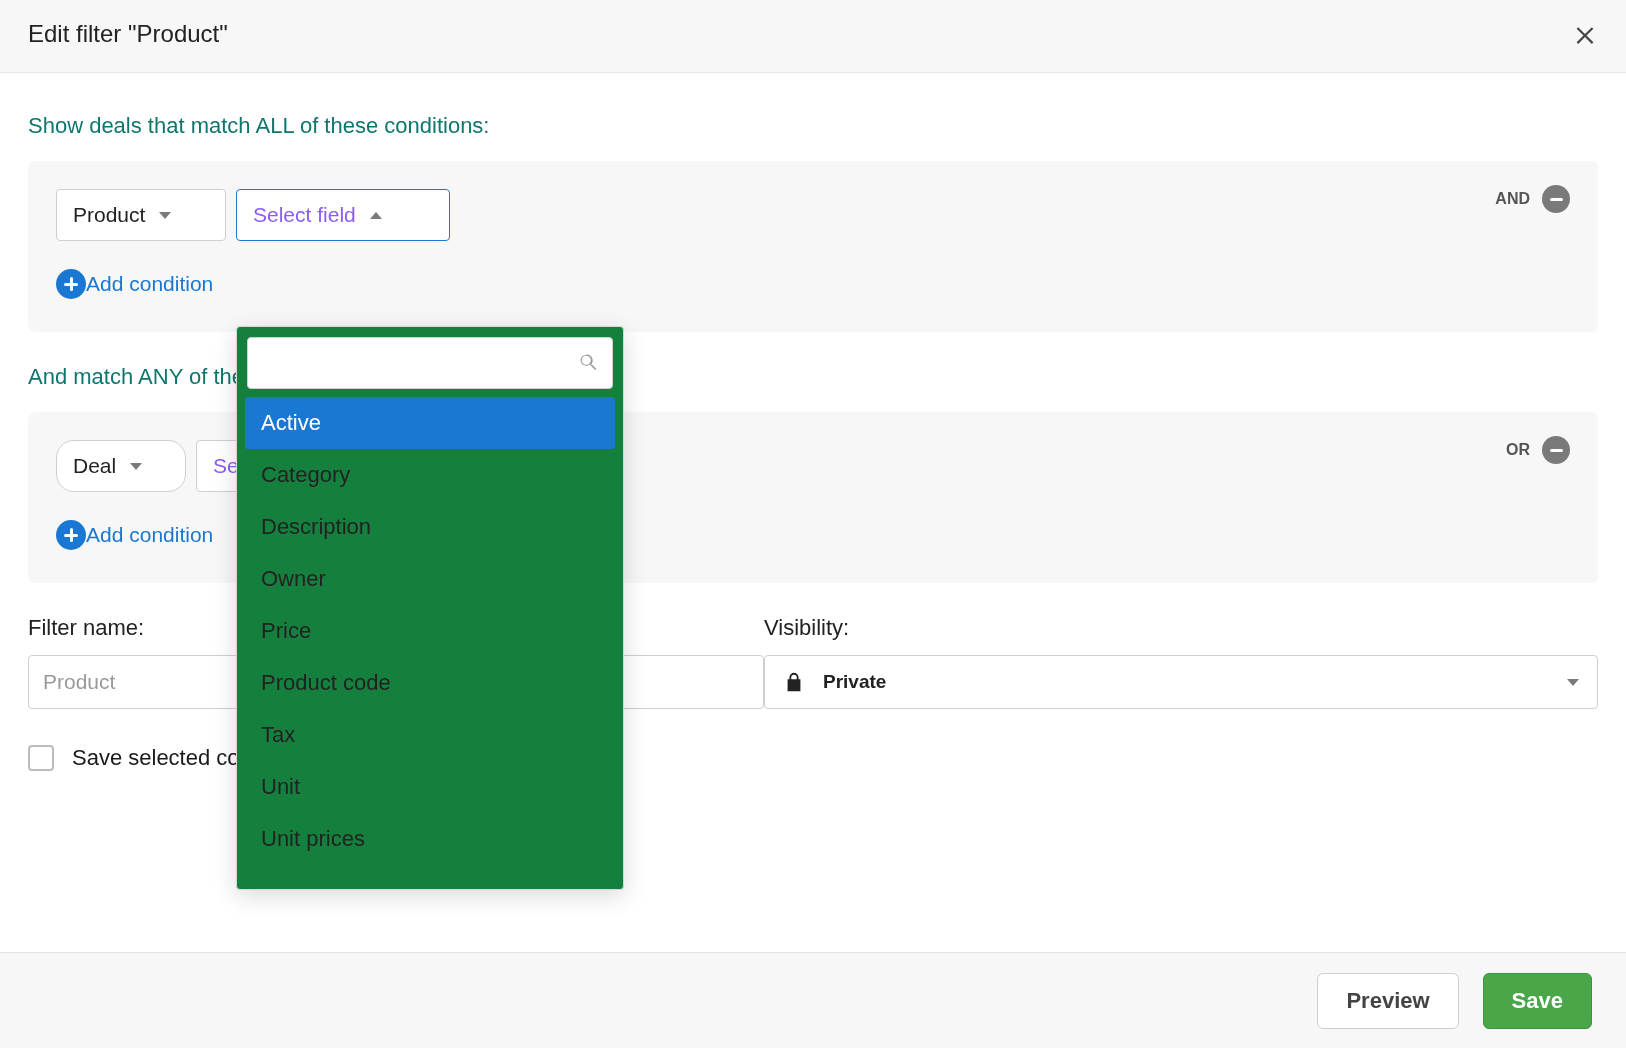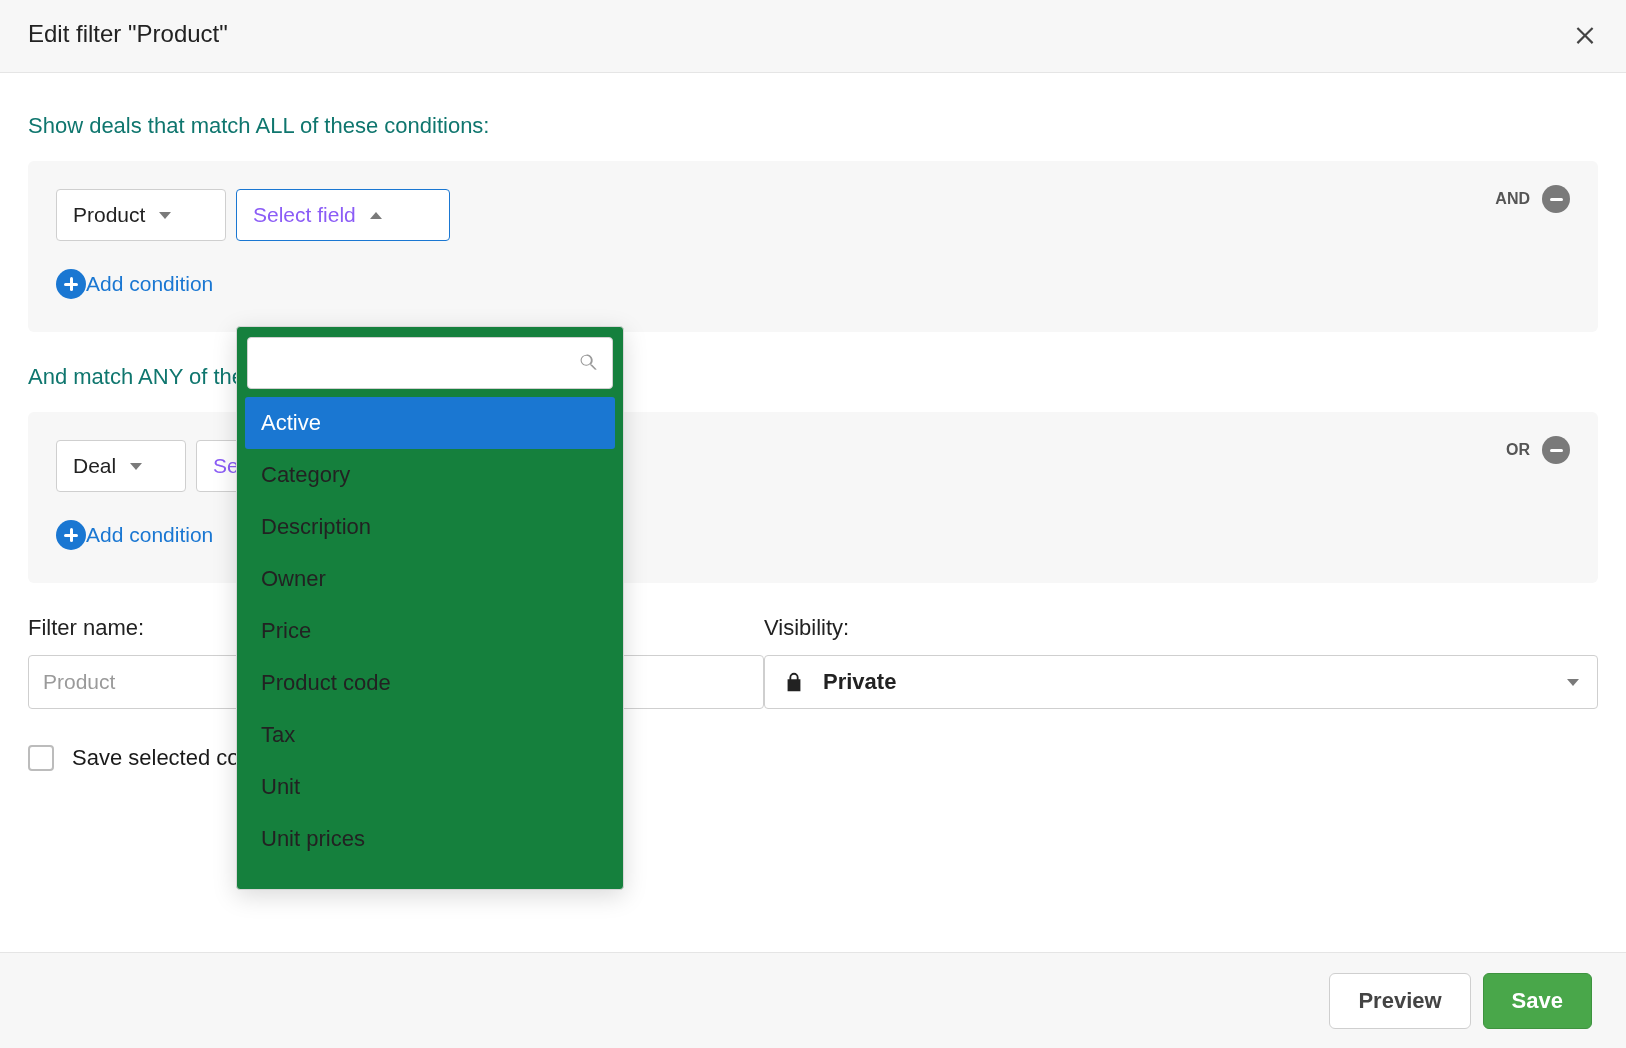--- a/index.html
+++ b/index.html
@@ -206,21 +206,21 @@
     border: 1px solid #cfcfcf;
     border-radius: 4px;
     background: #fff;
     display: flex;
     align-items: center;
     padding: 0 18px;
     cursor: pointer;
     justify-content: space-between;
   }
   .vis-left { display:flex; align-items:center; gap:18px; }
-  .vis-text { font-size: 22px; font-weight: 600; color:#222; }
+  .vis-text { font-size: 19px; font-weight: 600; color:#222; }
   .lock-svg { fill:#222; }
   
   .check-row {
     display: flex;
     align-items: center;
     gap: 18px;
     margin-top: 36px;
     font-size: 22px;
   }
   .checkbox {
@@ -235,21 +235,21 @@
     position: fixed;
     left: 0; bottom: 0;
     width: 1626px;
     height: 96px;
     background: #f7f7f7;
     border-top: 1px solid #e5e5e5;
     display: flex;
     align-items: center;
     justify-content: flex-end;
     padding: 0 34px;
-    gap: 12px;
+    gap: 24px;
   }
   .btn {
     height: 56px;
     border-radius: 6px;
     font-size: 22px;
     font-weight: 600;
     padding: 0 28px;
     cursor: pointer;
     display: inline-flex;
     align-items: center;
@@ -304,21 +304,21 @@
     <div class="add-condition">
       <span class="plus-icon"></span>
       <span>Add condition</span>
     </div>
   </div>
 
   <div class="section-label">And match ANY of these conditions:</div>
 
   <div class="condition-block">
     <div class="condition-row">
-      <div class="select" style="min-width:130px;">
+      <div class="select" style="min-width:130px;border-radius:18px;">
         <span class="select-text">Deal</span>
         <span class="tri tri-down"></span>
       </div>
       <div class="select" style="min-width:40px; padding-right:10px;">
         <span class="select-text placeholder" style="overflow:hidden; white-space:nowrap; max-width:26px;">Select field</span>
       </div>
     </div>
 
     <div class="badge-area">
       <span class="logic-badge">OR</span>

